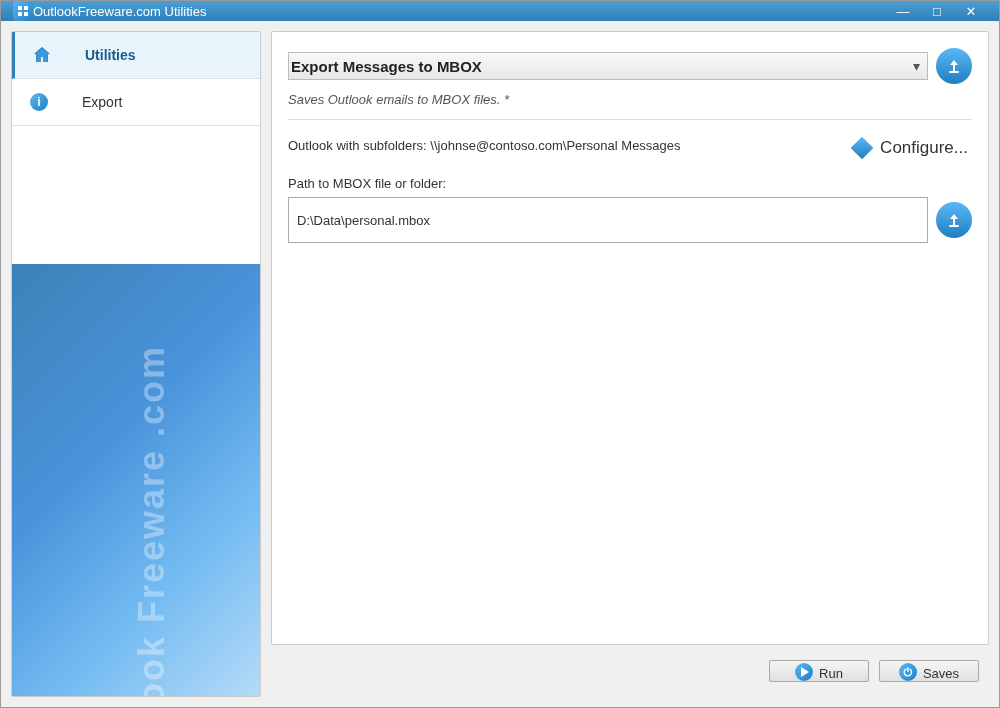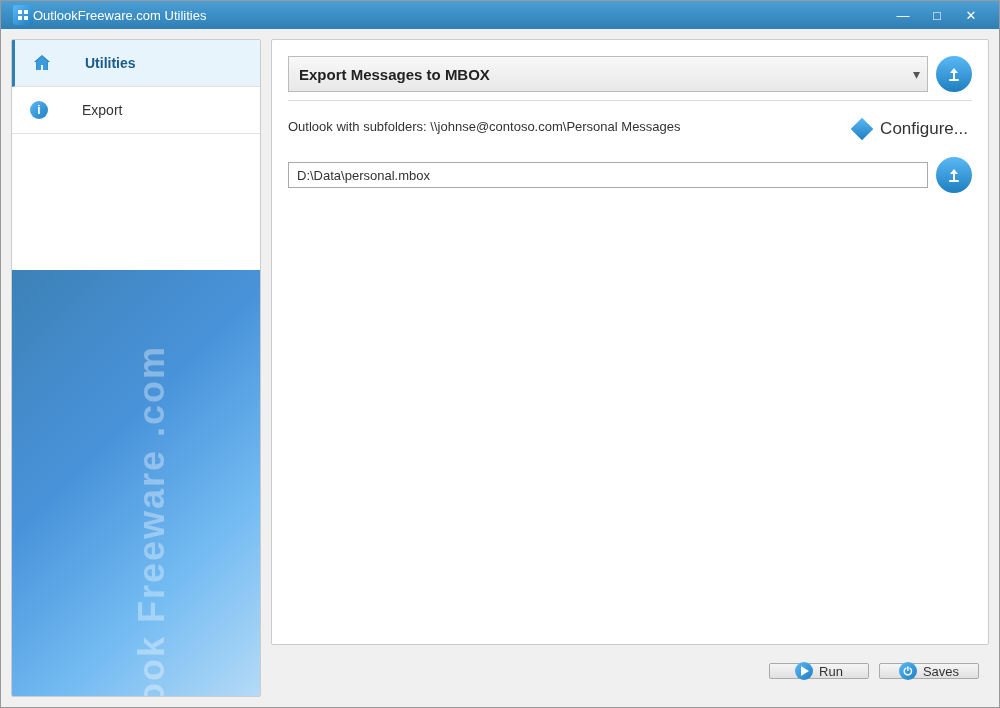--- a/index.html
+++ b/index.html
@@ -16,21 +16,21 @@
       width: 1000px;
       height: 708px;
       background: #f0f0f0;
       border: 1px solid #999;
       display: flex;
       flex-direction: column;
     }
 
     .titlebar {
       background: linear-gradient(180deg, #4a9fd5 0%, #2e7fb5 100%);
-      height: 28px;
+      height: 20px;
       display: flex;
       align-items: center;
       padding: 0 12px;
       flex-shrink: 0;
     }
 
     .titlebar-title {
       color: white;
       font-size: 13px;
       font-weight: normal;
@@ -166,27 +166,27 @@
       margin-bottom: 8px;
     }
 
     .dropdown-wrapper {
       flex: 1;
       position: relative;
     }
 
     .dropdown-wrapper select {
       width: 100%;
-      height: 36px;
+      height: 28px;
       border: 1px solid #bbb;
       background: linear-gradient(180deg, #f8f8f8, #e8e8e8);
       font-size: 15px;
       font-weight: bold;
       color: #222;
-      padding: 0 30px 0 10px;
+      padding: 0 30px 0 2px;
       appearance: none;
       cursor: pointer;
     }
 
     .dropdown-chevron {
       position: absolute;
       right: 8px;
       top: 50%;
       transform: translateY(-50%);
       pointer-events: none;
@@ -272,49 +272,49 @@
     }
 
     .path-row {
       display: flex;
       align-items: center;
       gap: 8px;
     }
 
     .path-input {
       flex: 1;
-      height: 26px;
+      height: 46px;
       border: 1px solid #aaa;
       padding: 4px 8px;
       font-size: 13px;
       color: #333;
       background: white;
     }
 
     
     .bottom-bar {
       height: 52px;
       display: flex;
       align-items: center;
       justify-content: flex-end;
       padding: 0 10px;
       gap: 10px;
       flex-shrink: 0;
     }
 
     .action-btn {
-      height: 16px;
+      height: 22px;
       min-width: 100px;
       border: 1px solid #aaa;
       background: linear-gradient(180deg, #f5f5f5, #e0e0e0);
       font-size: 13px;
       color: #333;
       cursor: pointer;
       display: flex;
-      align-items: center;
+      align-items: flex-end;
       justify-content: center;
       gap: 6px;
       padding: 0 16px;
       border-radius: 2px;
     }
 
     .btn-icon-run {
       width: 18px;
       height: 18px;
       background: linear-gradient(135deg, #5bb8f5, #1e7fc0);
@@ -432,31 +432,33 @@
             <span class="dropdown-chevron">▾</span>
           </div>
           <button class="upload-btn">
             <svg width="18" height="18" viewBox="0 0 18 18">
               <path d="M9 3L5 8h3v6h2V8h3L9 3z" fill="white"></path>
               <rect x="4" y="14" width="10" height="2" rx="1" fill="white"></rect>
             </svg>
           </button>
         </div>
 
+        <p class="description-text">Saves Outlook emails to MBOX files. *</p>
 
         <hr class="divider">
 
         <div class="folder-row">
           <span class="folder-text">Outlook with subfolders: \\johnse@contoso.com\Personal Messages</span>
           <button class="configure-btn">
             <div class="diamond-icon"></div>
             <span>Configure...</span>
           </button>
         </div>
 
+        <p class="path-label">Path to MBOX file or folder:</p>
         <div class="path-row">
           <input class="path-input" type="text" value="D:\Data\personal.mbox" style="">
           <button class="upload-btn">
             <svg width="18" height="18" viewBox="0 0 18 18">
               <path d="M9 3L5 8h3v6h2V8h3L9 3z" fill="white"></path>
               <rect x="4" y="14" width="10" height="2" rx="1" fill="white"></rect>
             </svg>
           </button>
         </div>
 

